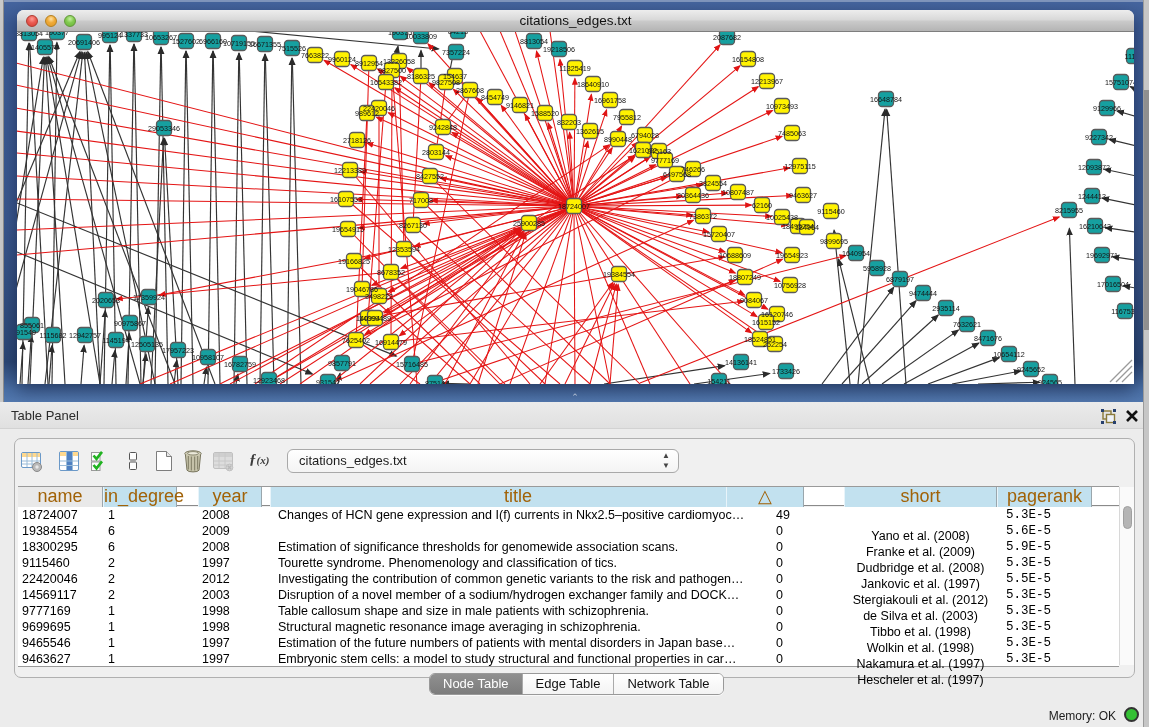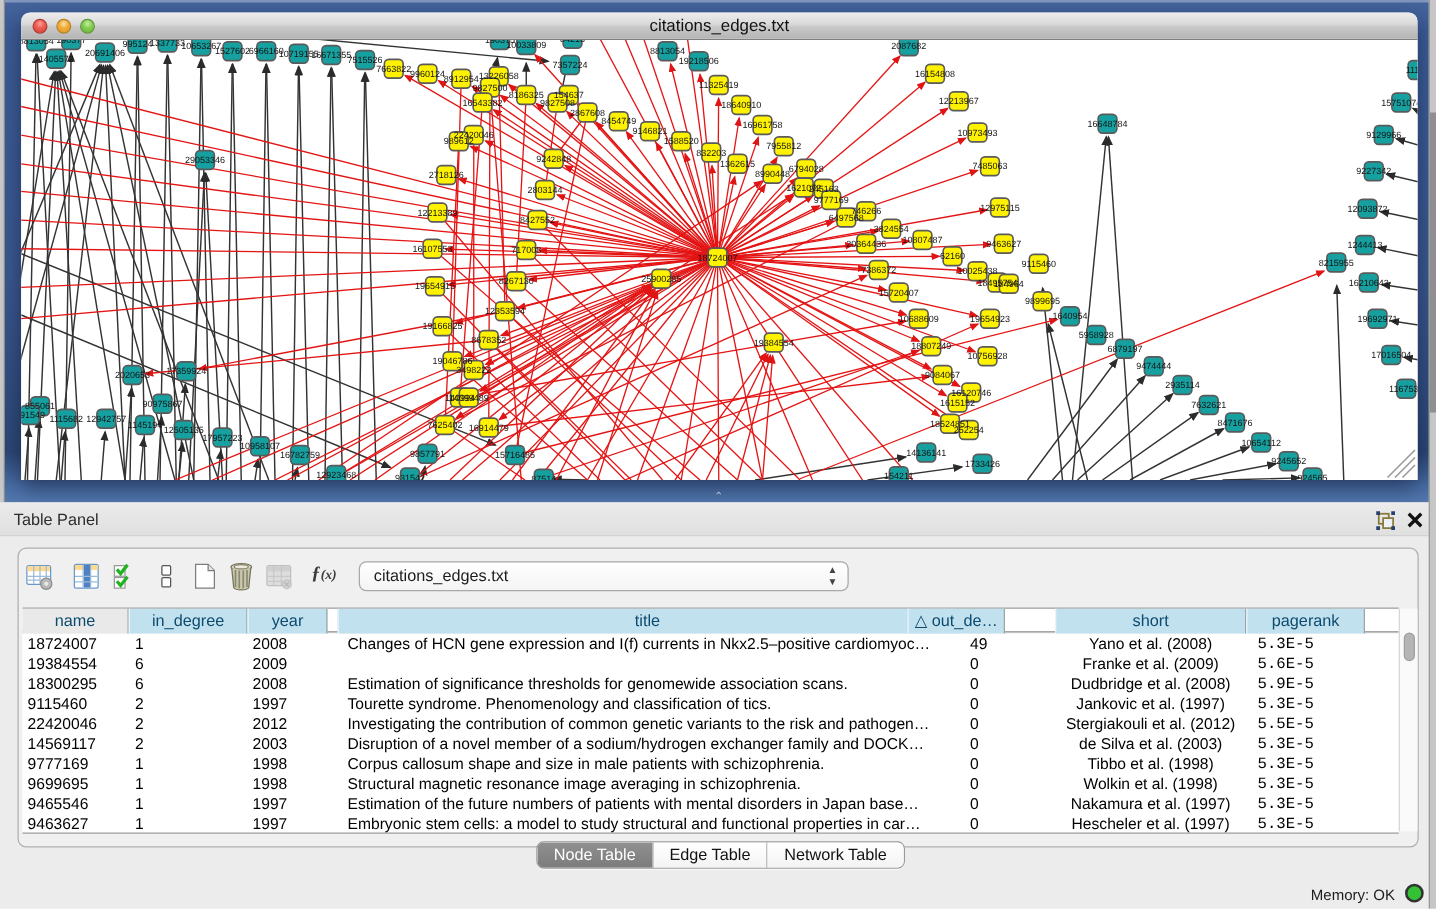--- a/index.html
+++ b/index.html
@@ -42,30 +42,30 @@
        font-style:italic; color:#3c3c3c; font-family:"Liberation Serif",serif; }
   .fx span { font-size:11px; }
 
   #dropdown { position:absolute; left:287px; top:449px; width:392px; height:24px;
       background:linear-gradient(180deg,#ffffff,#f4f4f4); border:1px solid #a9a9a9; border-radius:6px;
       font-size:13px; color:#1c1c1c; line-height:22px; padding-left:11px; }
   #dropdown .arr { position:absolute; right:8px; top:1px; font-size:8px; color:#444; line-height:10px; letter-spacing:0; }
 
   
   #thead { position:absolute; left:18px; top:486px; width:1101px; height:20px;
-      background:#fff; border-top:1px solid #9a9a9a; border-bottom:1px solid #8a8a8a; font-size:13px; color:#0c4a6e; }
+      background:#fff; border-top:1px solid #9a9a9a; border-bottom:1px solid #8a8a8a; font-size:18px; color:#a16207; }
   .hc { position:absolute; top:0; height:20px; line-height:19px; text-align:center;
       background:#c2e1ef; border-right:1px solid #9aa6ac; border-left:1px solid #e8f4fa; }
   .hc.gray { background:#e9e9e9; border-left:none; }
   #tbody { position:absolute; left:18px; top:507px; width:1101px; height:160px; background:#fff;
        border-bottom:1px solid #9a9a9a; }
   .tr { position:absolute; left:0; width:1101px; height:16px; font-size:12.5px; color:#000; }
   .tr span { position:absolute; top:1px; white-space:nowrap; }
   .c1 { left:4px; } .c2 { left:90px; } .c3 { left:184px; } .c4 { left:260px; }
-  .c5 { left:758px;text-align:right; } .c6 { left:826px; width:153px; text-align:center; } .c7 { left:988px;font-family:Liberation Mono, monospace; }
+  .c5 { left:758px;text-align:right; } .c6 { left:826px; width:153px; text-align:center;margin-top:21px; } .c7 { left:988px;font-family:Liberation Mono, monospace; }
 
   #vscroll { position:absolute; left:1119px; top:487px; width:15px; height:178px;
       background:#fafafa; border-left:1px solid #d8d8d8; }
   #vscroll .thumb { position:absolute; left:2.5px; top:19px; width:9px; height:23px;
       background:#b5b5b5; border:1px solid #9f9f9f; border-radius:5px; }
 
   
   #tabs { position:absolute; left:429px; top:673px; height:22px; display:flex;
       border:1px solid #999; border-radius:6px; overflow:hidden; background:#fff;
       box-shadow:0 1px 0 rgba(255,255,255,.7); }
@@ -674,21 +674,21 @@
  <path d="M3 12h18M3 16h18M8 4v15M14 4v15" stroke="#a8a8a8"></path>
  <circle cx="18.5" cy="18.5" r="3.4" fill="#bdbdbd" stroke="#9a9a9a"></circle>
  <path d="M16.8 16.8l3.4 3.4M20.2 16.8l-3.4 3.4" stroke="#8d8d8d" stroke-width="1.3"></path>
 </svg>
 <div class="fx">ƒ<span>(x)</span></div>
 
   <div id="dropdown">citations_edges.txt<span class="arr">▲<br>▼</span></div>
 
   <div id="thead">
     <span class="hc gray" style="left:0;width:85px">name</span>
-    <span class="hc" style="left:85px;width:95px">in_degree</span>
+    <span class="hc" style="left:85px;width:74px">in_degree</span>
     <span class="hc" style="left:180px;width:64px">year</span>
     <span class="hc" style="left:252px;width:496px">title</span>
     <span class="hc" style="left:708px;width:78px">△ out_de…</span>
     <span class="hc" style="left:826px;width:153px">short</span>
     <span class="hc" style="left:979px;width:95px">pagerank</span>
   </div>
   <div id="tbody">
       <div class="tr" style="top:0px">
         <span class="c1">18724007</span>
         <span class="c2">1</span>
@@ -739,21 +739,21 @@
         <span class="c3">2003</span>
         <span class="c4">Disruption of a novel member of a sodium/hydrogen exchanger family and DOCK…</span>
         <span class="c5">0</span>
         <span class="c6">de Silva et al. (2003)</span>
         <span class="c7">5.3E-5</span>
       </div>
       <div class="tr" style="top:96px">
         <span class="c1">9777169</span>
         <span class="c2">1</span>
         <span class="c3">1998</span>
-        <span class="c4">Corpus callosum shape and size in male patients with schizophrenia.</span>
+        <span class="c4">Table callosum shape and size in male patients with schizophrenia.</span>
         <span class="c5">0</span>
         <span class="c6">Tibbo et al. (1998)</span>
         <span class="c7">5.3E-5</span>
       </div>
       <div class="tr" style="top:112px">
         <span class="c1">9699695</span>
         <span class="c2">1</span>
         <span class="c3">1998</span>
         <span class="c4">Structural magnetic resonance image averaging in schizophrenia.</span>
         <span class="c5">0</span>

